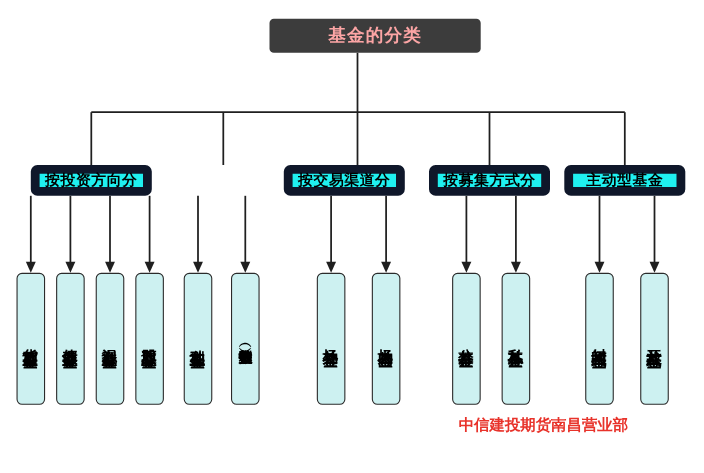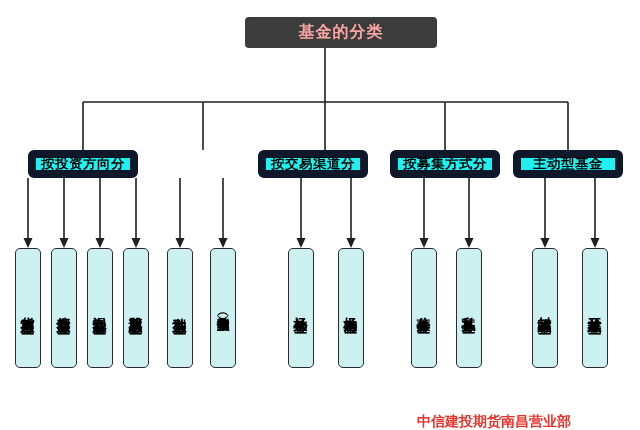--- a/index.html
+++ b/index.html
@@ -22,21 +22,21 @@
   .leaf-node{
     top:248px;width:26px;height:120px;
     background:#cdf1f1;border:1.5px solid #2b2b2b;border-radius:5px;
     color:#000;
   }
   .leaf-node span{
     writing-mode:vertical-rl;font-size:14px;font-weight:bold;line-height:1;letter-spacing:1px;
   }
   .leaf-node.tight span{font-size:12.5px;letter-spacing:0;}
   .watermark{
-    position:absolute;left:417px;top:413px;
+    position:absolute;left:417px;top:378px;
     color:#e8332b;font-size:14px;font-weight:bold;white-space:nowrap;
   }
 </style>
 </head>
 <body>
 
 <div class="canvas">
 
   <svg class="connectors" viewBox="0 0 640 430" xmlns="http://www.w3.org/2000/svg">
     <g stroke="#1f1f1f" stroke-width="1.6" fill="none">

